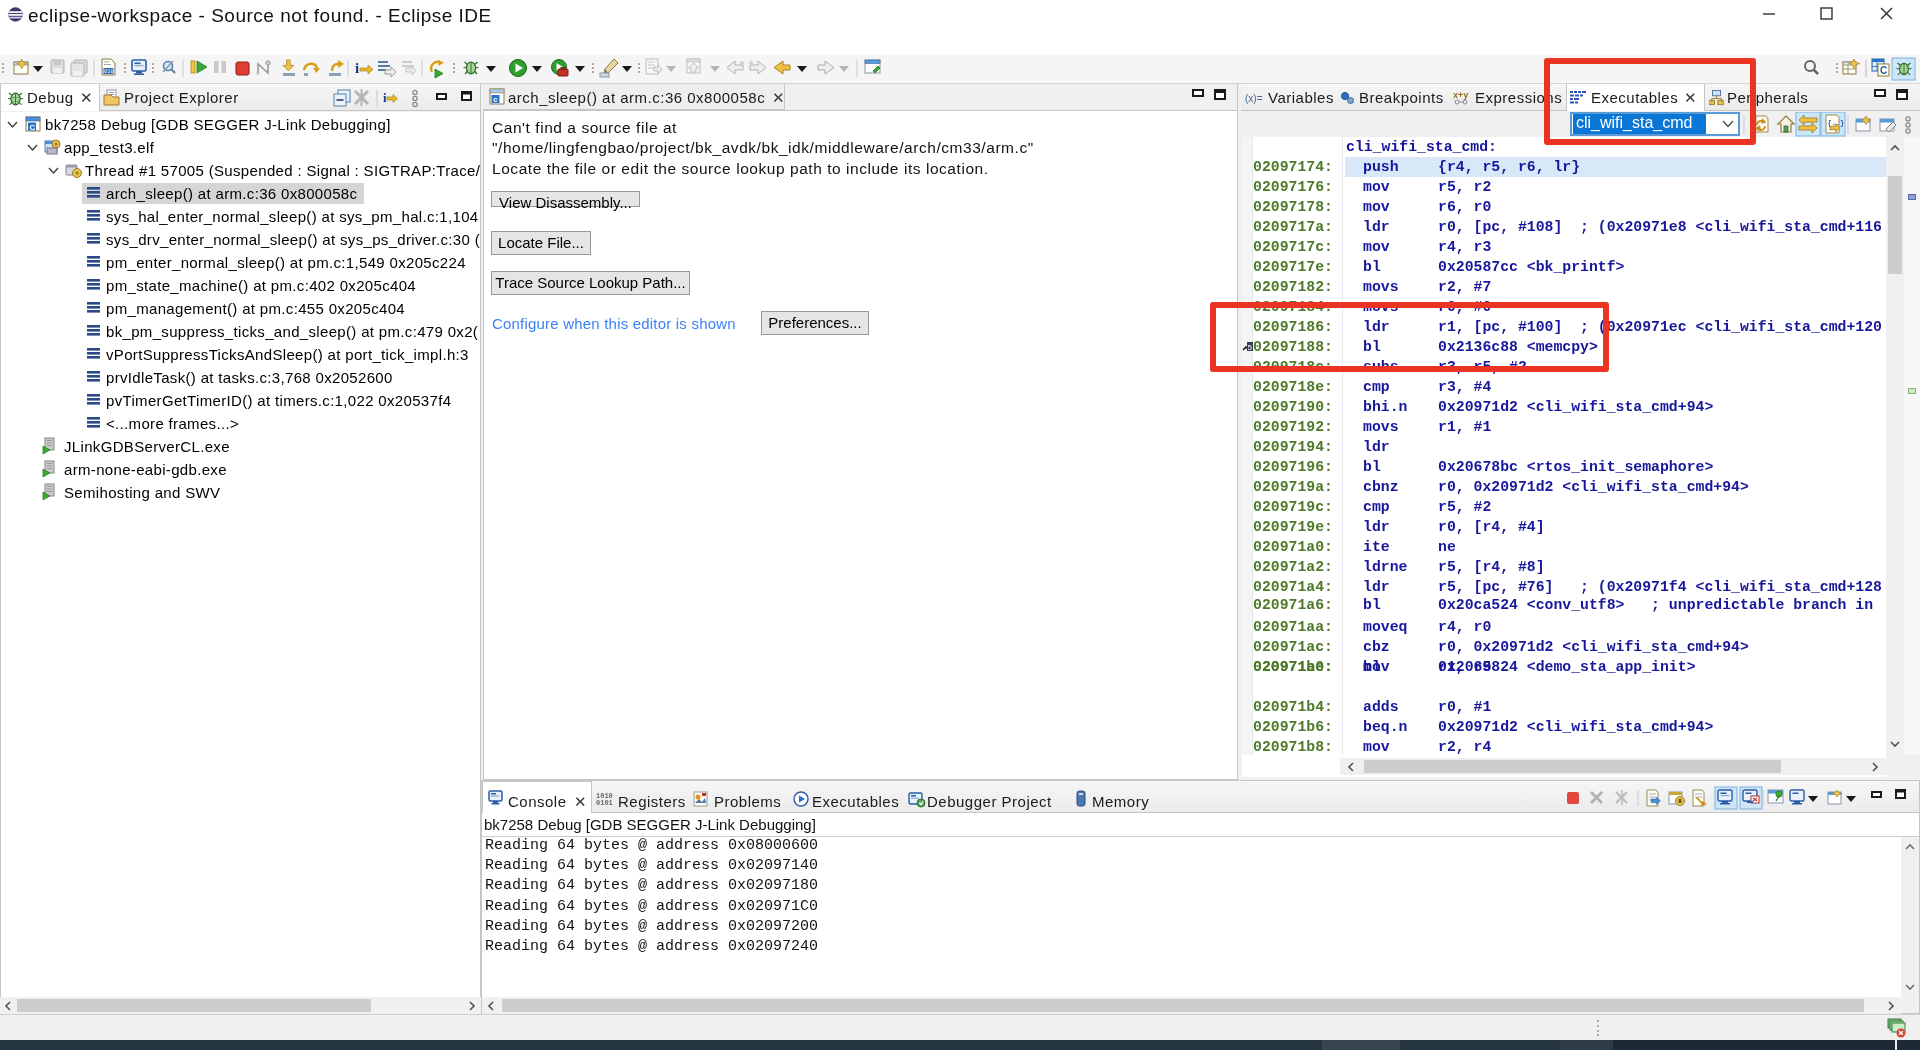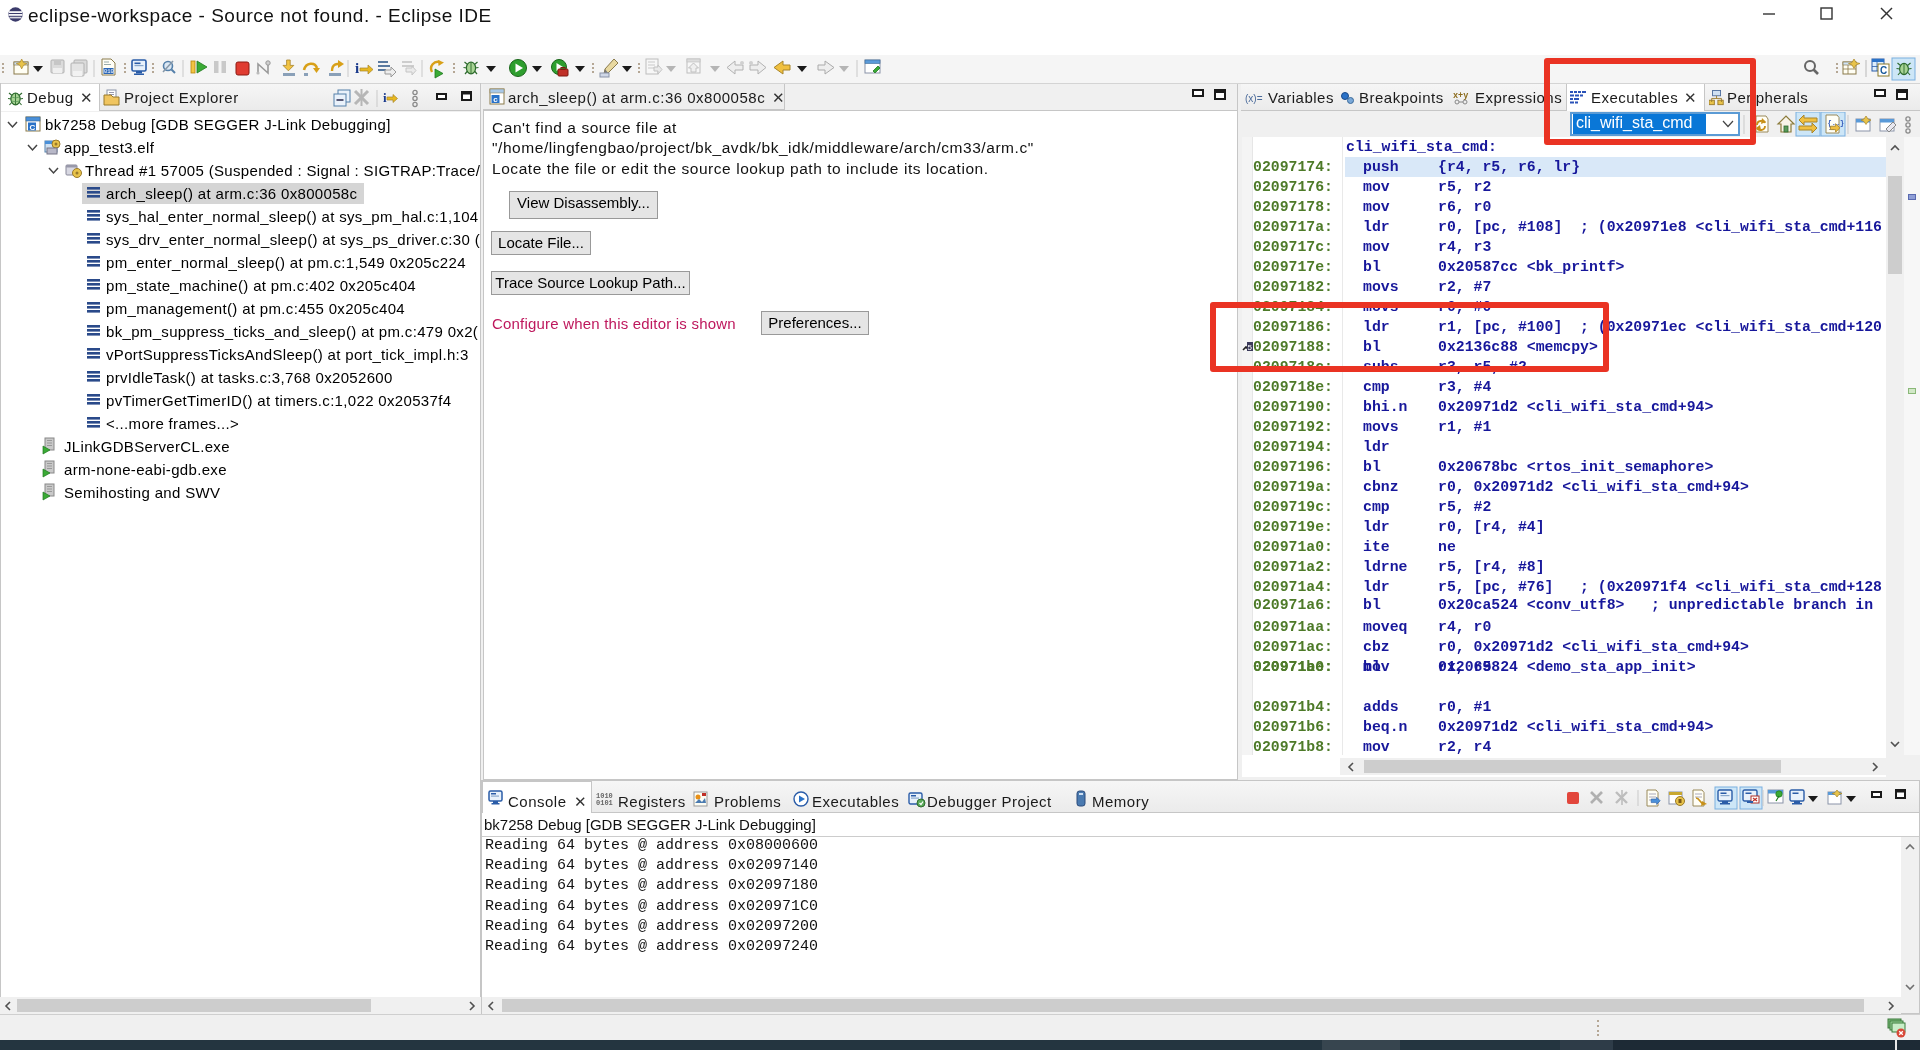--- a/index.html
+++ b/index.html
@@ -467,24 +467,24 @@
     <text x="4.2" y="14" font-size="8" font-weight="bold" fill="#fff" font-family="Liberation Sans">c</text>
   </svg>
   <span class="tab-label" style="left:508px;top:89px">arch_sleep() at arm.c:36 0x800058c</span>
   <span class="tclose" style="left:772px;top:89px">✕</span>
   <div class="vmin" style="left:1192px;top:89px"></div>
   <div class="vmax" style="left:1214px;top:89px"></div>
   <div class="abs white" style="left:484px;top:111px;width:753px;height:668px"></div>
   <div class="abs" style="left:492px;top:118px;font-size:15.5px;letter-spacing:0.55px;color:#111;line-height:20.3px">
     Can't find a source file at<br>"/home/lingfengbao/project/bk_avdk/bk_idk/middleware/arch/cm33/arm.c"<br>Locate the file or edit the source lookup path to include its location.
   </div>
-  <div class="btn" style="left:509px;top:191px;width:149px;height:28px;line-height:22px">View Disassembly...</div>
+  <div class="btn" style="left:491px;top:191px;width:149px;height:16px;line-height:22px">View Disassembly...</div>
   <div class="btn" style="left:491px;top:231px;width:100px;height:24px;line-height:22px">Locate File...</div>
   <div class="btn" style="left:491px;top:271px;width:199px;height:24px;line-height:22px">Trace Source Lookup Path...</div>
-  <span class="abs" style="left:492px;top:315px;font-size:15px;letter-spacing:0.2px;color:#be185d">Configure when this editor is shown</span>
+  <span class="abs" style="left:492px;top:315px;font-size:15px;letter-spacing:0.2px;color:#3b82f6">Configure when this editor is shown</span>
   <div class="btn" style="left:761px;top:311px;width:108px;height:24px;line-height:22px">Preferences...</div>
 
   <div class="tabbar" style="left:1241px;top:83px;width:679px;height:28px"></div>
   <svg class="abs" style="left:1245px;top:92px" width="22" height="12" viewBox="0 0 22 12">
     <text x="0" y="10" font-size="10" fill="#4a6a9a" font-family="Liberation Sans">(x)=</text>
   </svg>
   <span class="tab-label" style="left:1268px;top:89px">Variables</span>
   <svg class="abs" style="left:1340px;top:90px" width="16" height="16" viewBox="0 0 16 16">
     <circle cx="5" cy="6" r="3.5" fill="#2a72c8" stroke="#1a4a8a"></circle>
     <circle cx="10.5" cy="10.5" r="3" fill="#7aa8d8" stroke="#3a6a9a"></circle>

